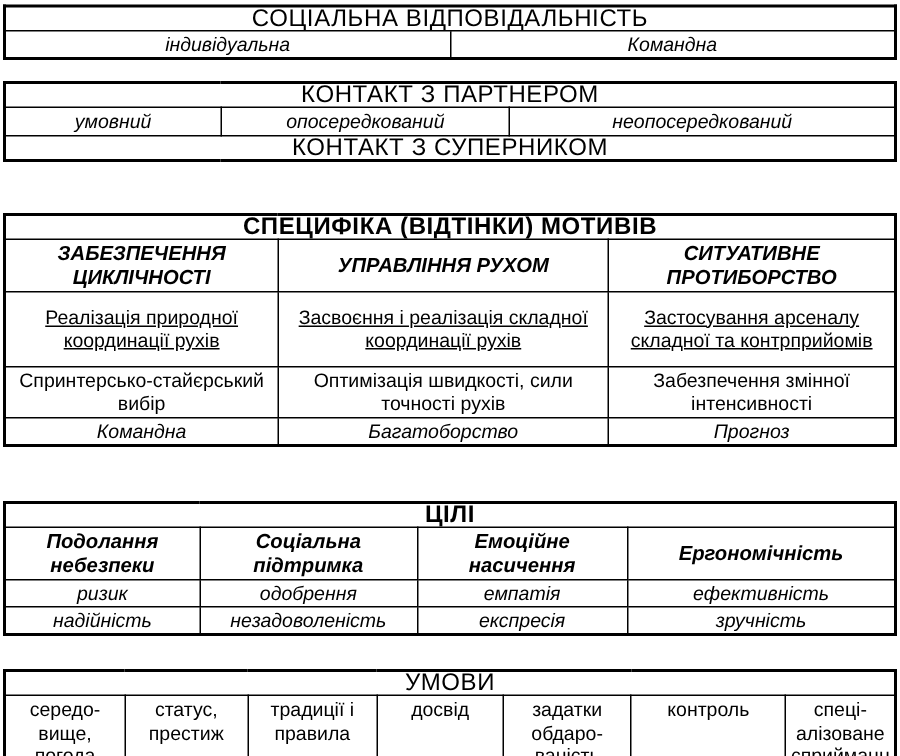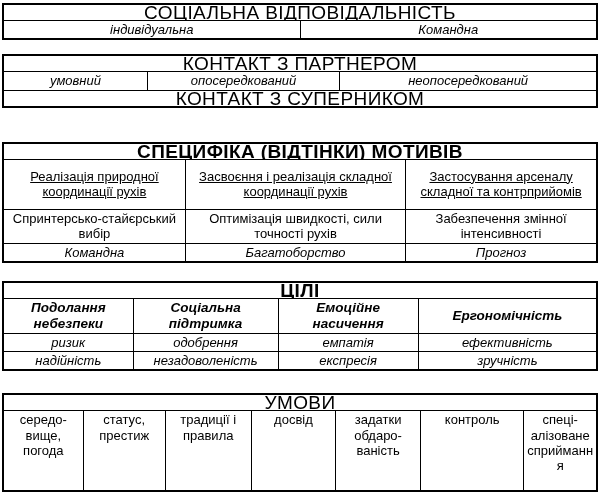--- a/index.html
+++ b/index.html
@@ -20,36 +20,36 @@
     text-align:center;
     vertical-align:middle;
     padding:1px 2px;
     font-size:13px;
     line-height:1.18;
     overflow:hidden;
     word-wrap:break-word;
   }
   
   td.ttl {
-    font-size:19px;
+    font-size:16px;
     line-height:15px;
     height:14px;
     padding:0 2px;
     letter-spacing:0.4px;
     white-space:nowrap;
   }
   .bold { font-weight:bold; }
   td.colhead {
     font-weight:bold;
     font-style:italic;
     font-size:13.5px;
   }
   .gap14 { margin-top:14px; }
   .gap17 { margin-top:34px; }
-  .gap18 { margin-top:18px; }
+  .gap18 { margin-top:36px; }
   .gap22 { margin-top:22px; }
   tr.rows1 td { height:15px;font-style:italic; }
   tr.rows2 td { height:31px; }
   tr.rows3 td { height:47px;text-decoration:underline; }
   table.conditions td.cond {
     vertical-align:top;
     height:77px;
   }
 </style>
 </head>
@@ -96,20 +96,25 @@
 
   <table class="gap17">
     <colgroup>
         <col style="width:30.7%">
         <col style="width:37.1%">
         <col style="width:32.2%">
       </colgroup>
     <tbody>
         <tr>
       <td class="ttl bold" colspan="3">СПЕЦИФІКА (ВІДТІНКИ) МОТИВІВ</td>
+    </tr>
+    <tr class="rows2">
+      <td class="colhead">ЗАБЕЗПЕЧЕННЯ ЦИКЛІЧНОСТІ</td>
+      <td class="colhead">УПРАВЛІННЯ РУХОМ</td>
+      <td class="colhead">СИТУАТИВНЕ ПРОТИБОРСТВО</td>
     </tr>
     <tr class="rows3">
       <td>Реалізація природної координації рухів</td>
       <td>Засвоєння і реалізація складної координації рухів</td>
       <td>Застосування арсеналу складної та контрприйомів</td>
     </tr>
     <tr class="rows2">
       <td>Спринтерсько-стайєрський вибір</td>
       <td>Оптимізація швидкості, сили точності рухів</td>
       <td>Забезпечення змінної інтенсивності</td>

